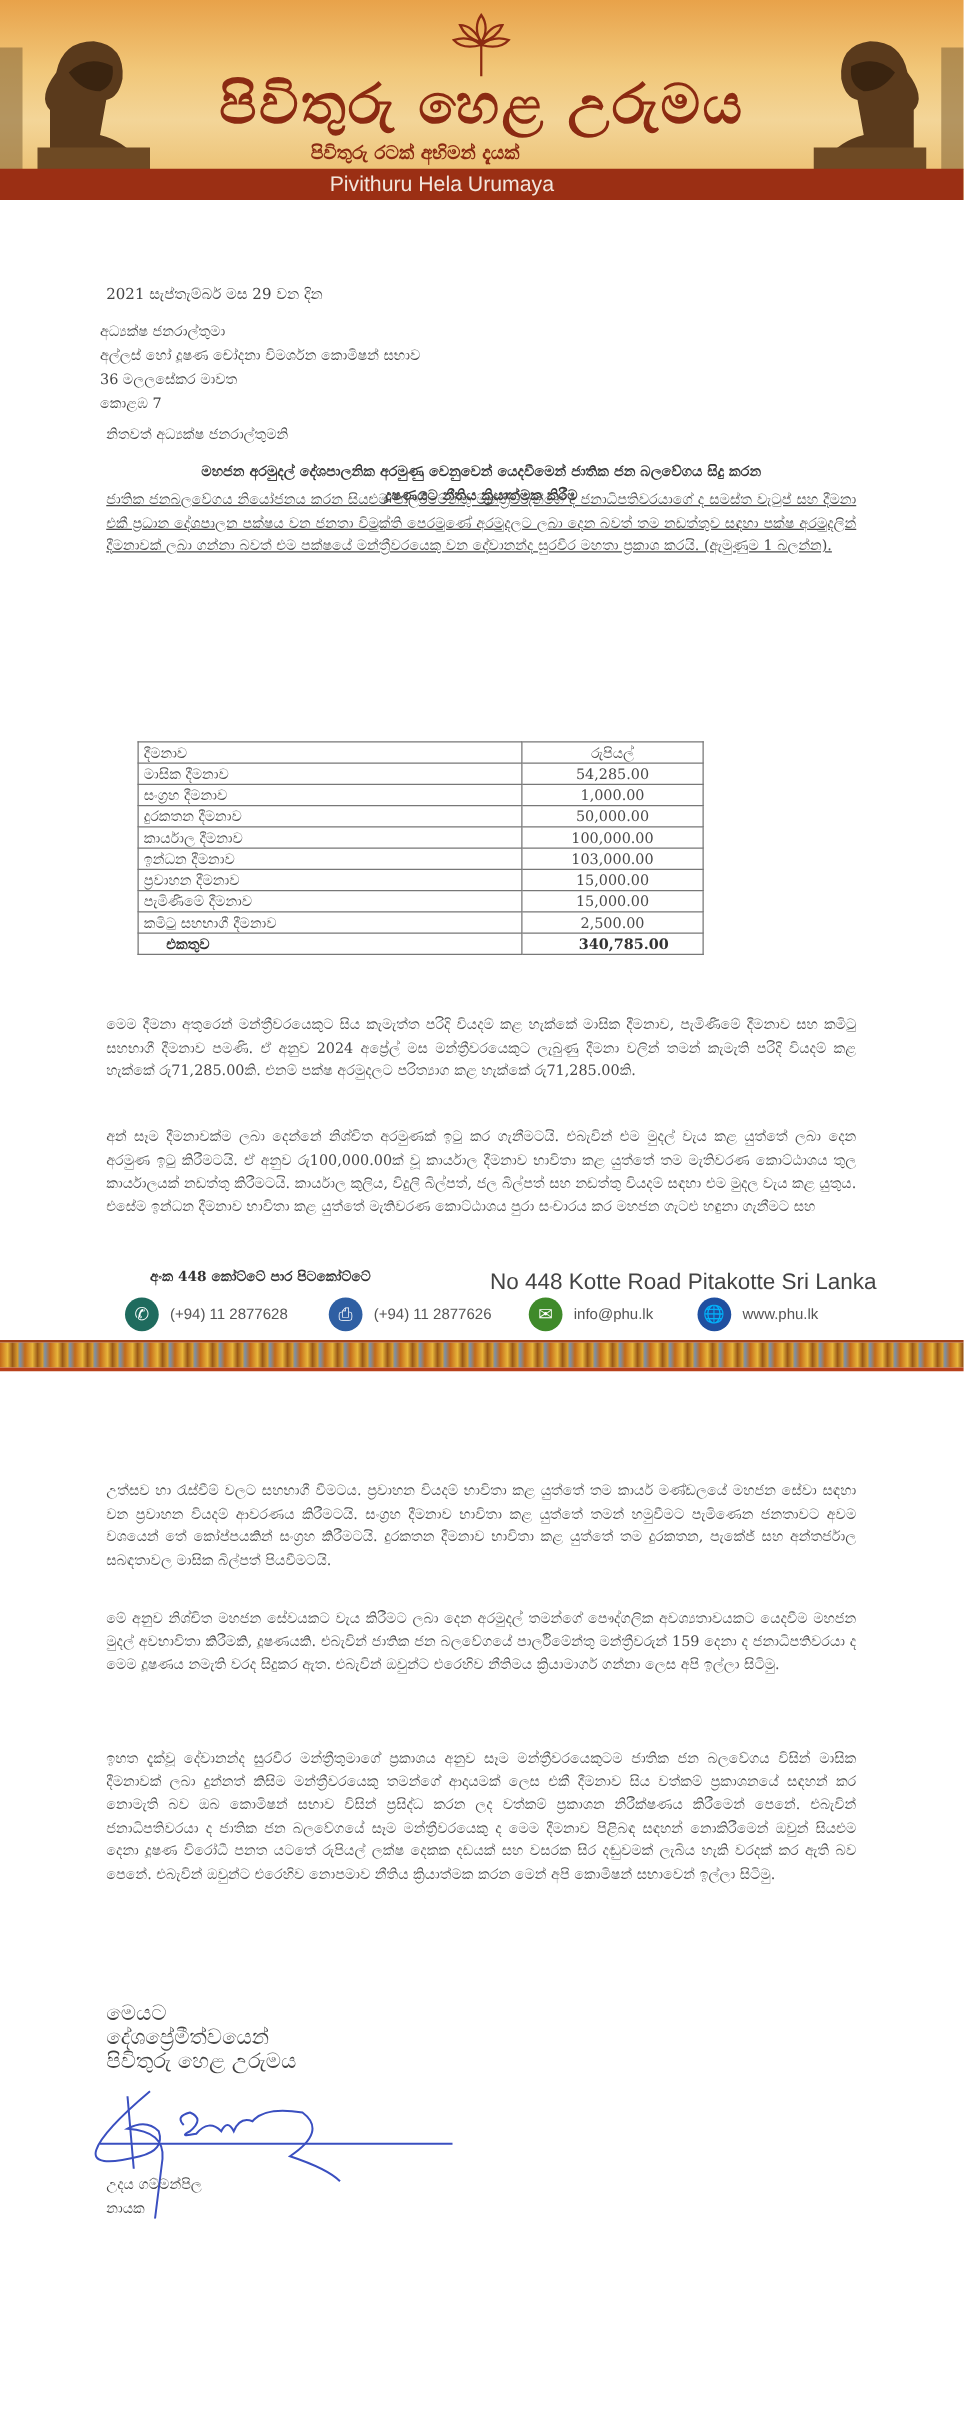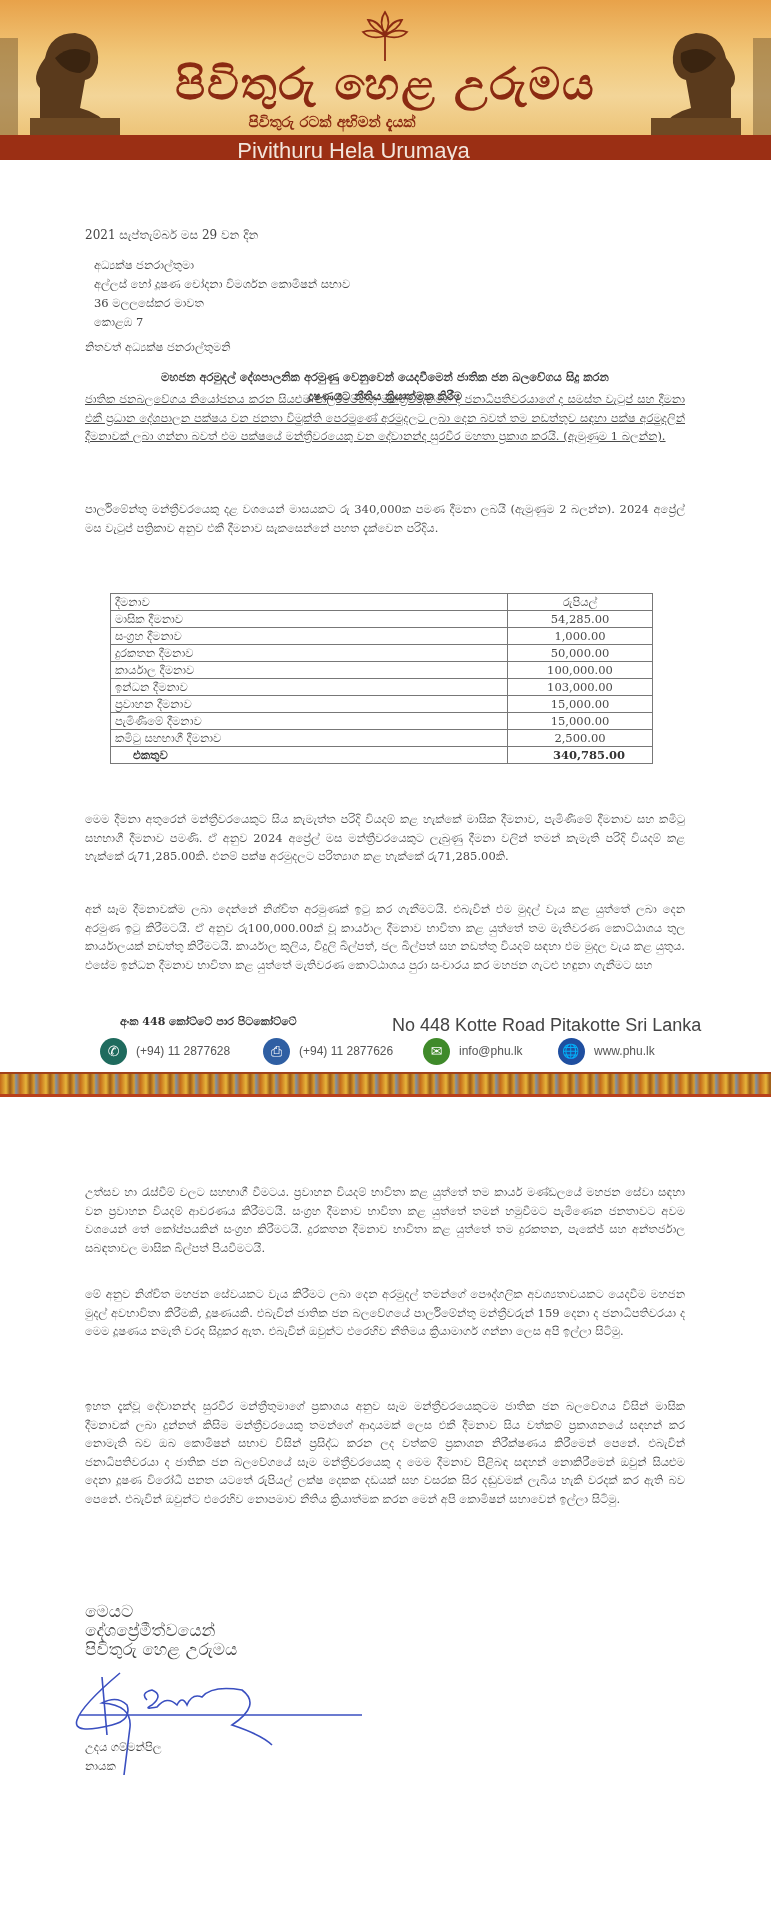--- a/index.html
+++ b/index.html
@@ -6,25 +6,25 @@
   body{width:771px;height:1929px;position:relative;overflow:hidden;font-family:"DejaVu Serif",serif;color:#3a3a3a;}
   .page1{position:absolute;left:0;top:0;width:771px;height:1095px;background:#fff;}
   .letterhead{position:absolute;left:0;top:0;width:771px;height:160px;background:linear-gradient(180deg,#e8a24a 0%,#f1c779 35%,#f3d598 60%,#e9b964 100%);overflow:hidden;}
   .lion{position:absolute;top:18px;width:125px;height:118px;}
   .lion.left{left:0;}
   .lion.right{right:0;}
   .lotus{position:absolute;left:360px;top:8px;width:50px;height:55px;}
   .brand-si{position:absolute;left:0;width:771px;top:58px;text-align:center;font-family:"DejaVu Sans",sans-serif;font-weight:bold;font-size:44px;color:#8b2a12;letter-spacing:2px;}
   .tagline-si{position:absolute;left:0;width:664px;top:113px;text-align:center;font-family:"DejaVu Sans",sans-serif;font-weight:bold;font-size:15px;color:#8b2a12;}
   .brand-bar{position:absolute;left:0;top:135px;width:771px;height:25px;background:#9b2f14;border-bottom:2px solid #6e1d08;}
-  .brand-en{position:absolute;left:0;width:707px;top:138px;text-align:center;font-family:"Liberation Sans",sans-serif;font-size:22px;color:#f3e6dc;}
+  .brand-en{position:absolute;left:0;width:707px;top:138px;text-align:center;font-family:"Liberation Sans",sans-serif;font-size:17px;color:#f3e6dc;}
   .txt{position:absolute;font-size:12px;line-height:19px;color:#444;}
   .para{position:absolute;left:85px;width:600px;font-size:11.5px;line-height:18.5px;color:#4a4a4a;text-align:justify;}
   .subject{position:absolute;left:110px;width:550px;text-align:center;font-weight:bold;font-size:11.5px;line-height:19px;color:#3a3a3a;}
-  table.allow{position:absolute;left:110px;top:593px;width:543px;border-collapse:collapse;font-size:11.5px;color:#4a4a4a;}
+  table.allow{position:absolute;left:110px;top:593px;width:453px;border-collapse:collapse;font-size:11.5px;color:#4a4a4a;}
   table.allow td{border:1px solid #777;padding:0 4px;height:16px;line-height:16px;}
   table.allow td.amt{text-align:center;width:118px;}
   table.allow tr.head td.amt{text-align:center;}
   table.allow tr.total td{font-weight:bold;color:#333;padding-left:22px;}
   .footer-addr{position:absolute;top:1015px;font-size:12px;}
   .contact{position:absolute;top:1037px;height:28px;display:flex;align-items:center;font-family:"Liberation Sans",sans-serif;font-size:12px;color:#555;}
   .circle{width:27px;height:27px;border-radius:50%;display:flex;align-items:center;justify-content:center;color:#fff;font-size:14px;margin-right:9px;}
   .border-strip{position:absolute;left:0;top:1072px;width:771px;height:20px;background:repeating-linear-gradient(90deg,#c46a1a 0px,#e7b43a 6px,#9a5a18 10px,#d89a2d 14px,#7a8fa8 16px,#c46a1a 20px);border-top:2px solid #a0401a;border-bottom:3px solid #b8401a;}
   .sig{position:absolute;left:72px;top:1665px;}
 </style>
@@ -56,36 +56,35 @@
       </g>
     </svg>
     <div class="brand-si">පිවිතුරු හෙළ උරුමය</div>
     <div class="tagline-si">පිවිතුරු රටක් අභිමන් දැයක්</div>
     <div class="brand-bar"></div>
     <div class="brand-en">Pivithuru Hela Urumaya</div>
   </div>
 
   <div class="txt" style="left:85px;top:226px;">2021 සැප්තැම්බර් මස 29 වන දින</div>
 
-  <div class="txt" style="left:94px;top:256px;font-size:11.5px;">
+  <div class="txt" style="left:80px;top:256px;font-size:11.5px;">
     <div>අධ්‍යක්ෂ ජනරාල්තුමා</div>
     <div>අල්ලස් හෝ දූෂණ චෝදනා විමර්ශන කොමිෂන් සභාව</div>
     <div>36 මලලසේකර මාවත</div>
     <div>කොළඹ 7</div>
   </div>
 
   <div class="txt" style="left:85px;top:338px;font-size:11.5px;">නිතවත් අධ්‍යක්ෂ ජනරාල්තුමනි</div>
 
   <div class="subject" style="top:368px;">
     <div>මහජන අරමුදල් දේශපාලනික අරමුණු වෙනුවෙන් යෙදවීමෙන් ජාතික ජන බලවේගය සිදු කරන</div>
     <div>දූෂණයට නීතිය ක්‍රියාත්මක කිරීම</div>
   </div>
 
   <div class="para" style="top:390px;text-decoration:underline;">ජාතික ජනබලවේගය නියෝජනය කරන සියළුම පාර්ලිමේන්තු මන්ත්‍රීවරුන්ගේ ද ජනාධිපතිවරයාගේ ද සමස්ත වැටුප් සහ දීමනා එකී ප්‍රධාන දේශපාලන පක්ෂය වන ජනතා විමුක්ති පෙරමුණේ අරමුදලට ලබා දෙන බවත් තම නඩත්තුව සඳහා පක්ෂ අරමුදලින් දීමනාවක් ලබා ගන්නා බවත් එම පක්ෂයේ මන්ත්‍රීවරයෙකු වන දේවානන්ද සුරවීර මහතා ප්‍රකාශ කරයි. (ඇමුණුම 1 බලන්න).</div>
-  <div class="para" style="top:500px;">පාර්ලිමේන්තු මන්ත්‍රීවරයෙකු දළ වශයෙන් මාසයකට රු 340,000ක පමණ දීමනා ලබයි (ඇමුණුම 2 බලන්න). 2024 අප්‍රේල් මස වැටුප් පත්‍රිකාව අනුව එකී දීමනාව සැකසෙන්නේ පහත දැක්වෙන පරිදිය.</div>
 
   <table class="allow">
     <tbody>
         <tr class="head">
       <td>දීමනාව</td>
       <td class="amt">රුපියල්</td>
     </tr>
     <tr>
           <td>මාසික දීමනාව</td>
           <td class="amt">54,285.00</td>

